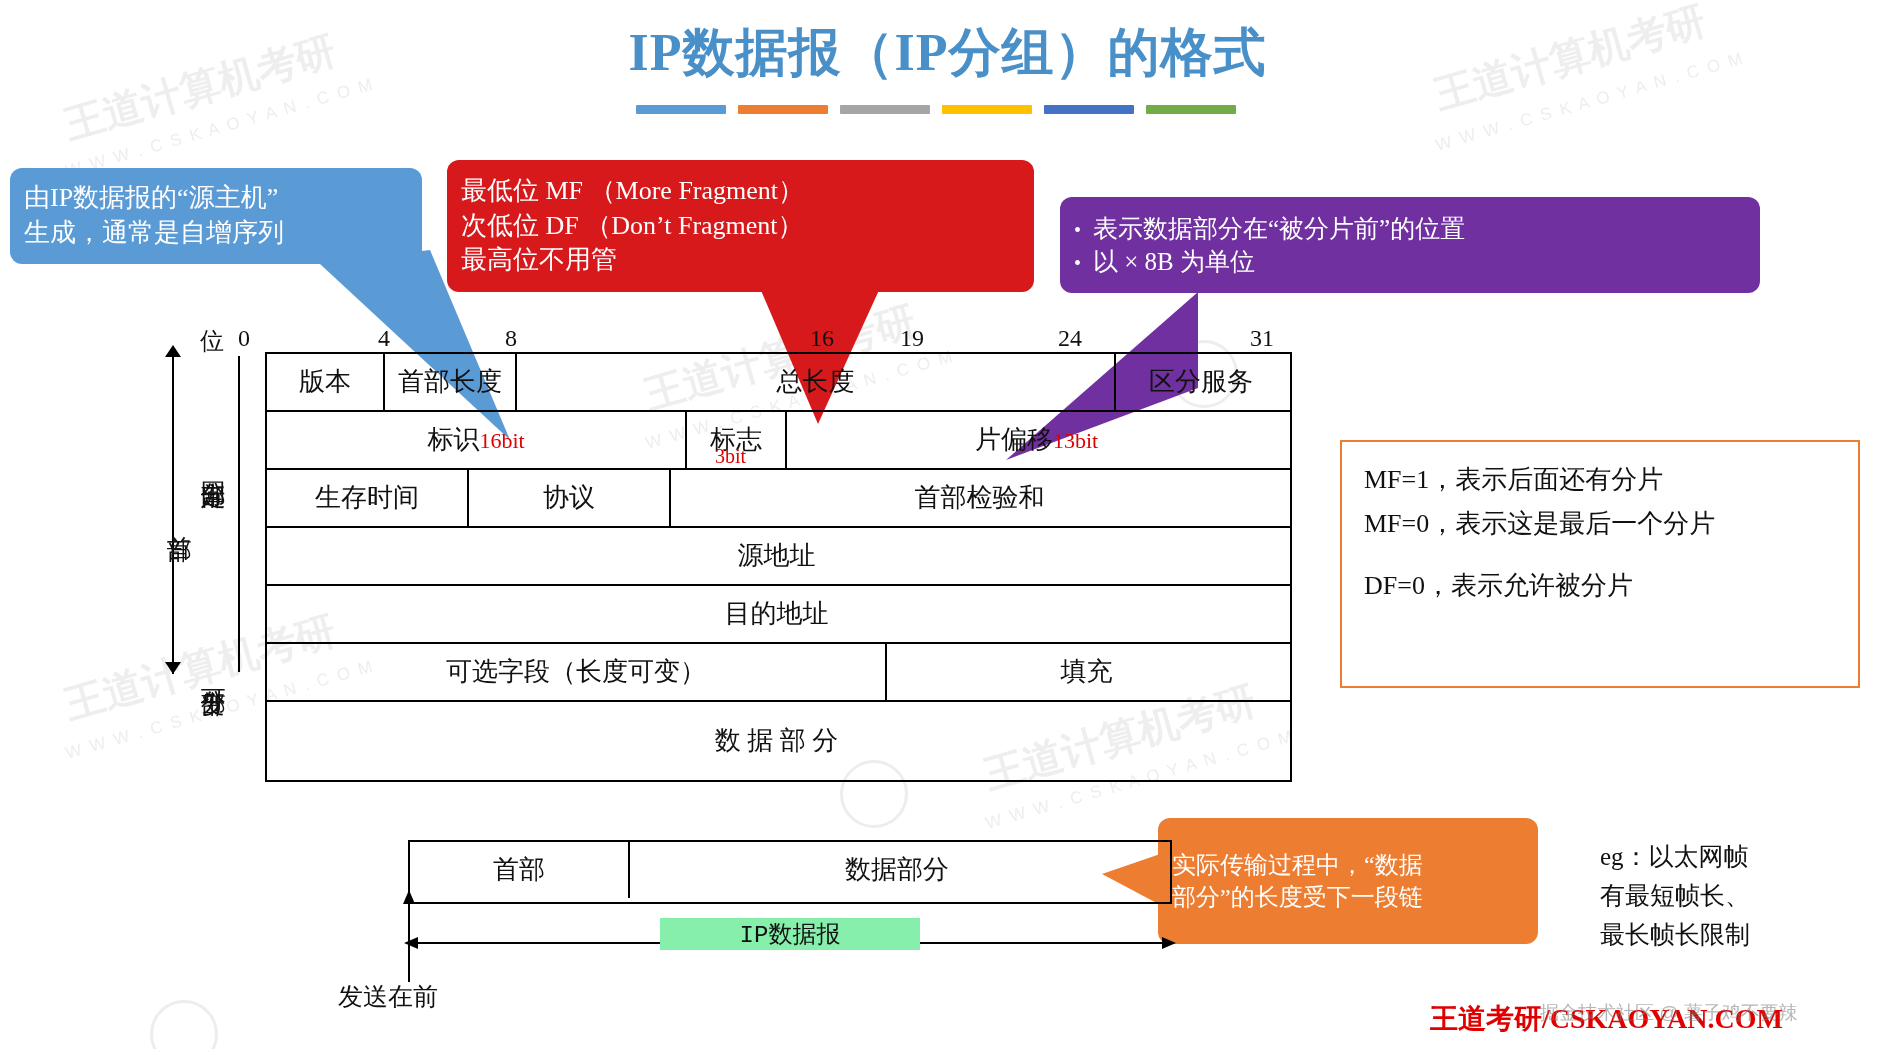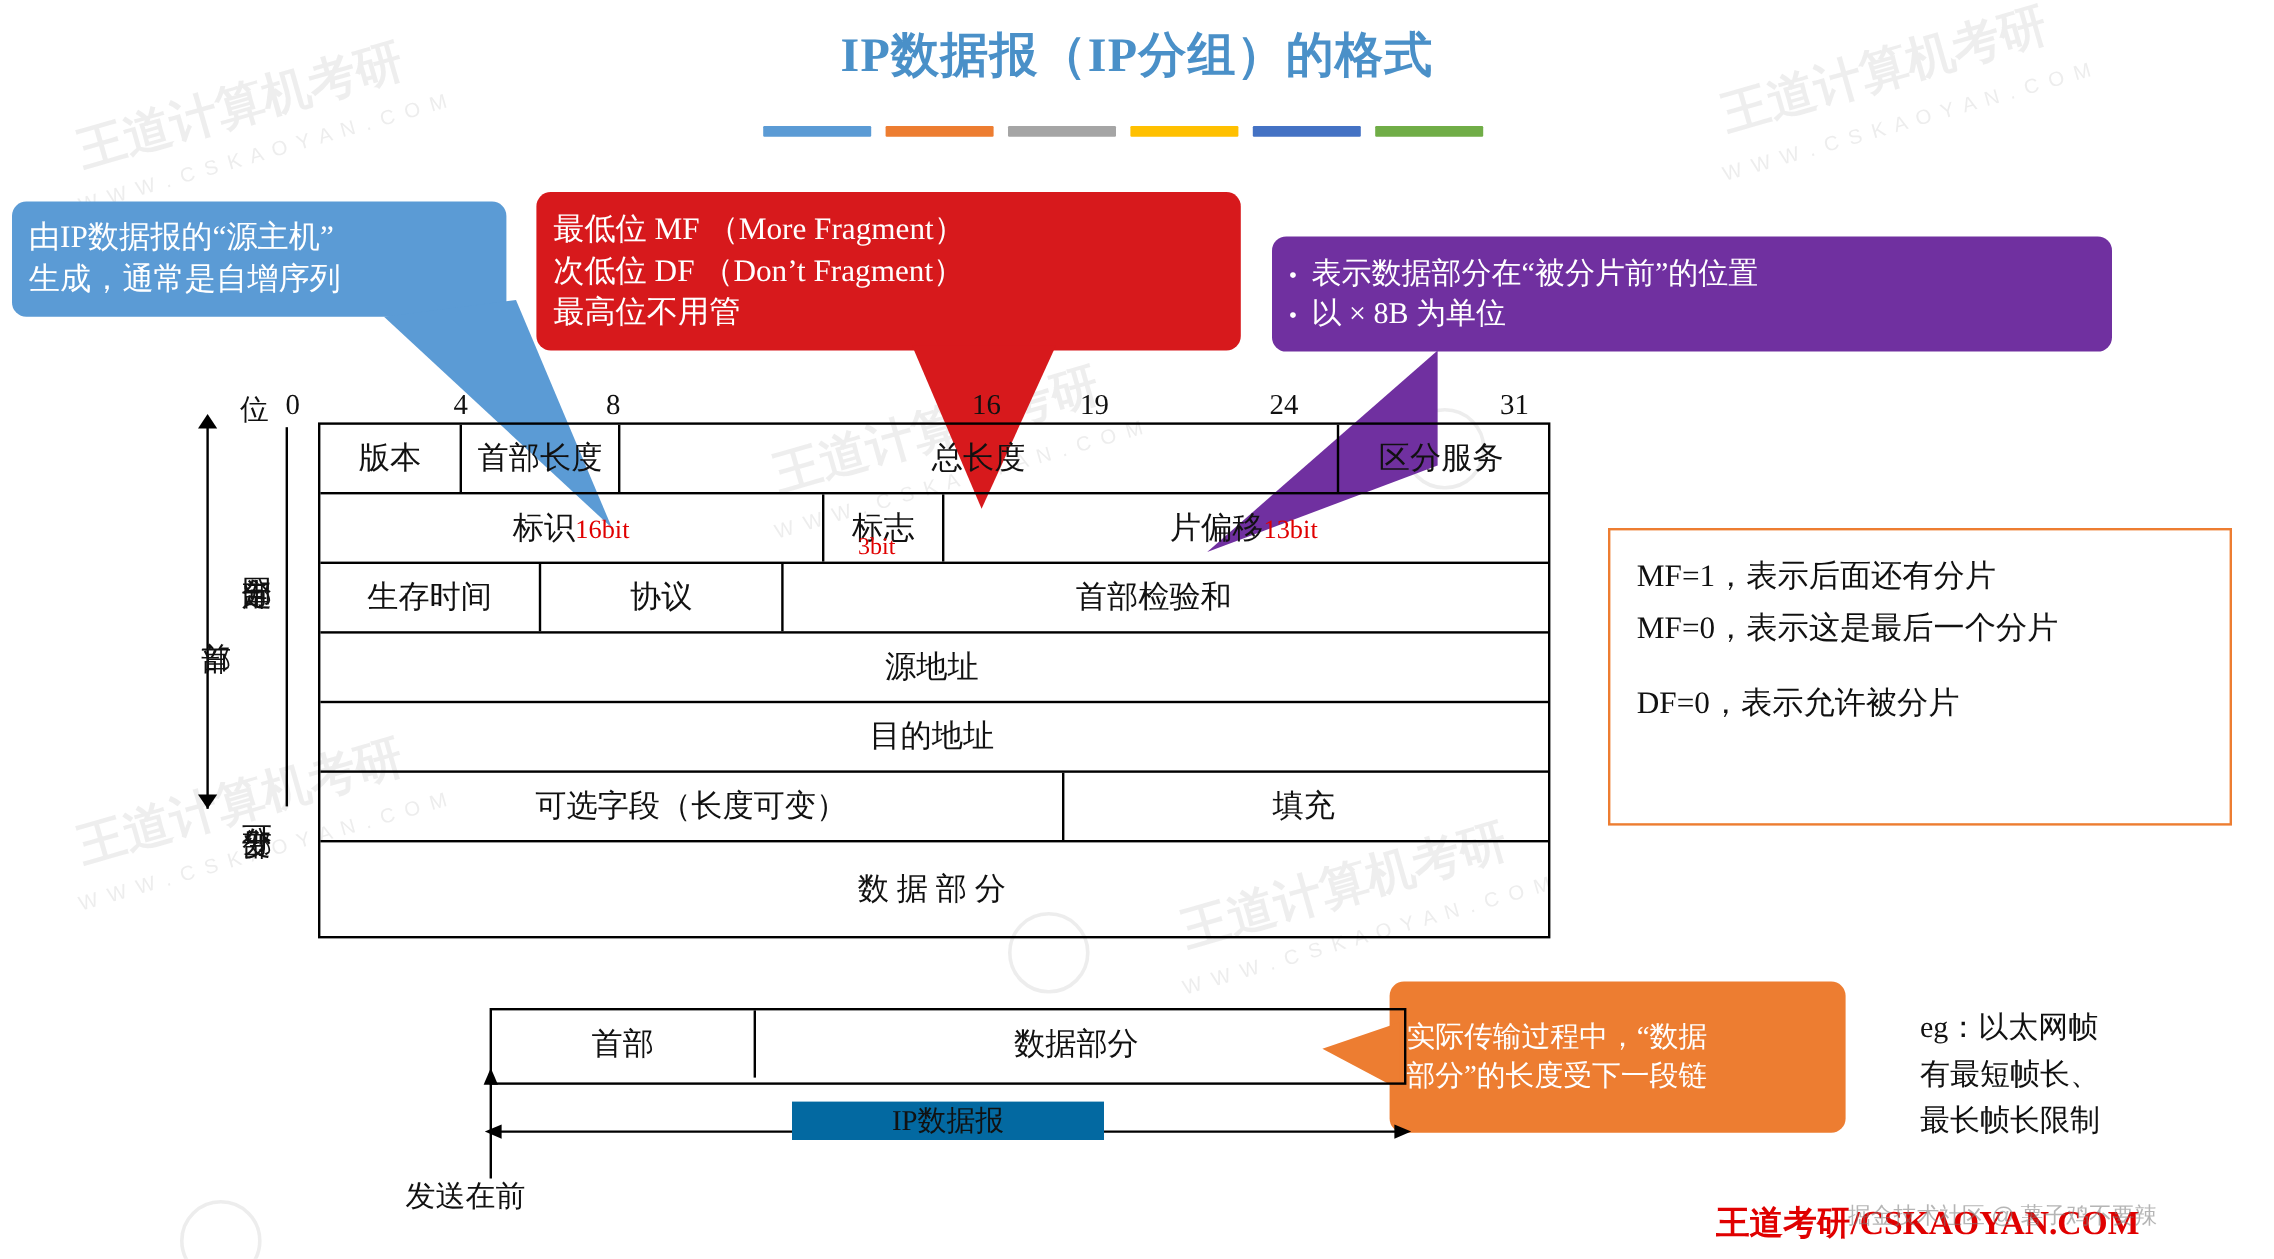--- a/index.html
+++ b/index.html
@@ -7,21 +7,21 @@
     width:1895px;height:1049px;position:relative;overflow:hidden;
     background:#ffffff;
     font-family:"Liberation Sans","DejaVu Sans",sans-serif;
     color:#111;
   }
   .abs{position:absolute;}
 
   
   #title{
     top:18px;left:0;width:1895px;text-align:center;
-    font-size:40px;font-weight:bold;color:#4a90c8;
+    font-size:52px;font-weight:bold;color:#4a90c8;
     font-family:"Liberation Serif","DejaVu Serif",serif;
     letter-spacing:1px;
   }
   #title-rule{top:105px;left:636px;width:600px;height:9px;display:flex;gap:12px;}
   #title-rule div{flex:1;height:9px;border-radius:1px;}
 
   
   .callout{
     border-radius:12px;padding:10px 14px;box-sizing:border-box;
     font-family:"Liberation Serif","DejaVu Serif",serif;
@@ -98,21 +98,21 @@
     top:440px;left:1340px;width:520px;height:248px;
     border:2px solid #ed7d31;box-sizing:border-box;padding:16px 22px;
     font-size:26px;line-height:1.7;font-family:"Liberation Serif",serif;
   }
   .gap{height:18px;}
 
   
   #bframe{top:840px;left:408px;width:760px;height:60px;border:2px solid #000;display:flex;}
   #bframe .pcell{height:56px;line-height:56px;}
   #ipdg-arrow{top:930px;left:408px;width:760px;height:24px;}
-  #ipdg-label{top:918px;left:660px;width:260px;text-align:center;font-size:24px;background:#0369a1;font-family:Liberation Serif, serif;}
+  #ipdg-label{top:918px;left:660px;width:260px;text-align:center;font-size:24px;background:#86efac;font-family:Liberation Mono, monospace;}
   #send-first{top:980px;left:288px;width:200px;text-align:center;font-size:25px;font-family:"Liberation Serif",serif;}
 
   
   #egtext{top:838px;left:1600px;width:290px;font-size:25px;line-height:1.55;font-family:"Liberation Serif",serif;}
 
   
   #footer{top:1000px;left:1430px;font-size:28px;color:#e00000;font-weight:bold;font-family:"Liberation Serif",serif;}
   #footer2{top:1000px;left:1540px;font-size:19px;color:rgba(120,120,120,.55);font-family:"Liberation Sans",sans-serif;}
 </style>
 </head>
@@ -214,21 +214,21 @@
     <div class="pcell" style="width:100px;position:relative;">
       <span>标志</span>
       <span class="red" style="position:absolute;left:28px;top:34px;font-size:20px;line-height:1;">3bit</span>
     </div>
     <div class="pcell" style="width:499px;">
       <span>片偏移</span><span class="red" style="font-size:22px;">13bit</span>
     </div>
   </div>
 
   <div class="prow">
-    <div class="pcell" style="width:184px;">生存时间</div>
+    <div class="pcell" style="width:202px;">生存时间</div>
     <div class="pcell" style="width:202px;">协议</div>
     <div class="pcell" style="width:617px;">首部检验和</div>
   </div>
 
   <div class="prow">
     <div class="pcell" style="width:1019px;">源地址</div>
   </div>
 
   <div class="prow">
     <div class="pcell" style="width:1019px;">目的地址</div>

